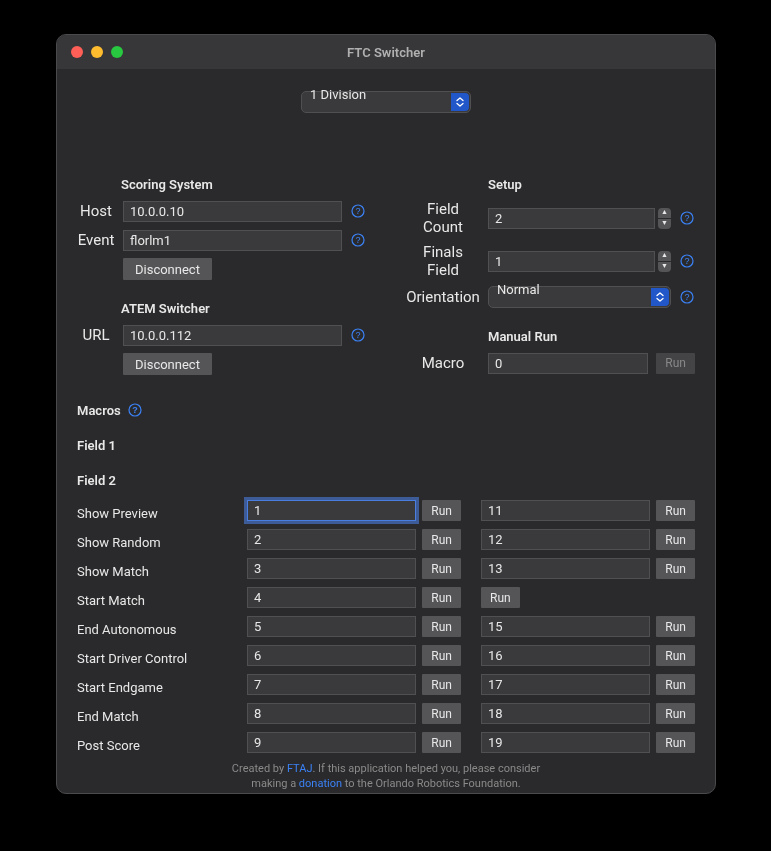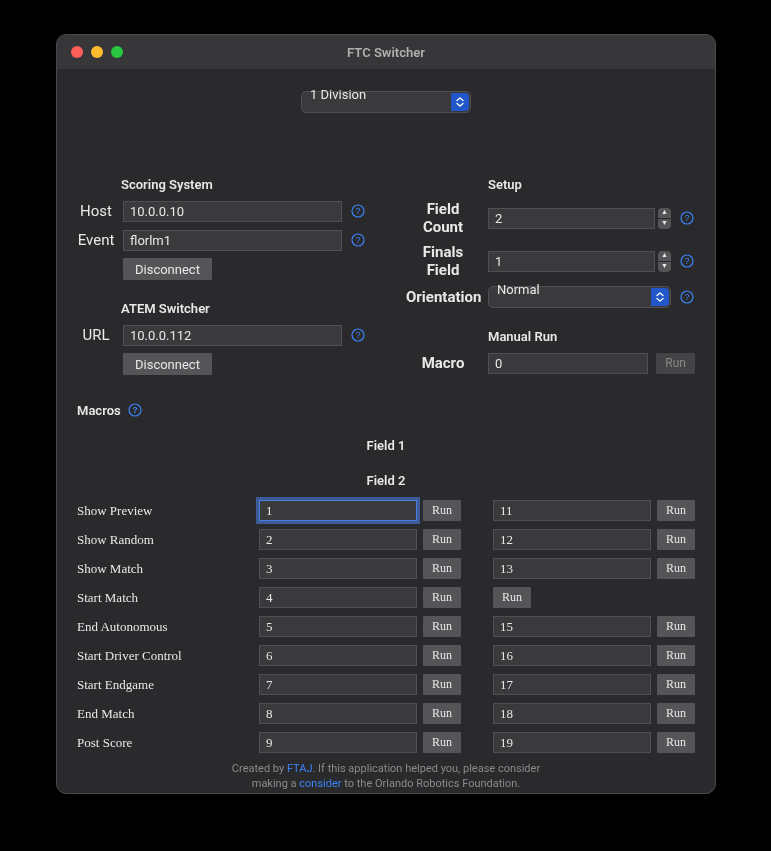--- a/index.html
+++ b/index.html
@@ -140,21 +140,20 @@
     min-height: 22px;
   }
   .form-label {
     width: 38px;
     text-align: center;
     flex-shrink: 0;
     font-size: 15px;
   }
   .form-label.wide {
     width: 74px;
-    font-weight: bold;
   }
   .form-label.spacer { width: 38px; }
   .text-input {
     flex: 1;
     min-width: 0;
     background: var(--input-bg);
     border: 1px solid var(--input-border);
     border-radius: 0;
     height: 21px;
     padding: 0 6px;
@@ -239,28 +238,26 @@
     align-items: center;
     gap: 6px;
     font-weight: 600;
   }
   .field-col {
     flex: 1;
     min-width: 0;
   }
   .field-header {
     font-weight: 600;
-    text-align: center;
   }
   .macro-row {
     display: flex;
-    gap: 32px;
-    align-items: center;
+    gap: 20px;
+    align-items: flex-end;
     margin-bottom: 8px;
-    font-family: Liberation Serif, serif;
   }
   .macro-label-col {
     width: 150px;
     font-size: 13px;
   }
   .field-cell {
     flex: 1;
     display: flex;
     gap: 6px;
     min-width: 0;
@@ -542,17 +539,17 @@
             <div class="field-cell">
               <input class="text-input" value="19" style="">
               <button class="btn small">Run</button>
             </div>
           </div>
         </div>
     </div>
 
     <div class="footer">
       <span>Created by </span><a href="#">FTAJ</a><span>. If this application helped you, please consider</span><br>
-      <span>making a </span><a href="#">consider</a><span> to the Orlando Robotics Foundation.</span>
+      <span>making a </span><a href="#">donation</a><span> to the Orlando Robotics Foundation.</span>
     </div>
 
   </div>
 </div>
 
 </body></html>

